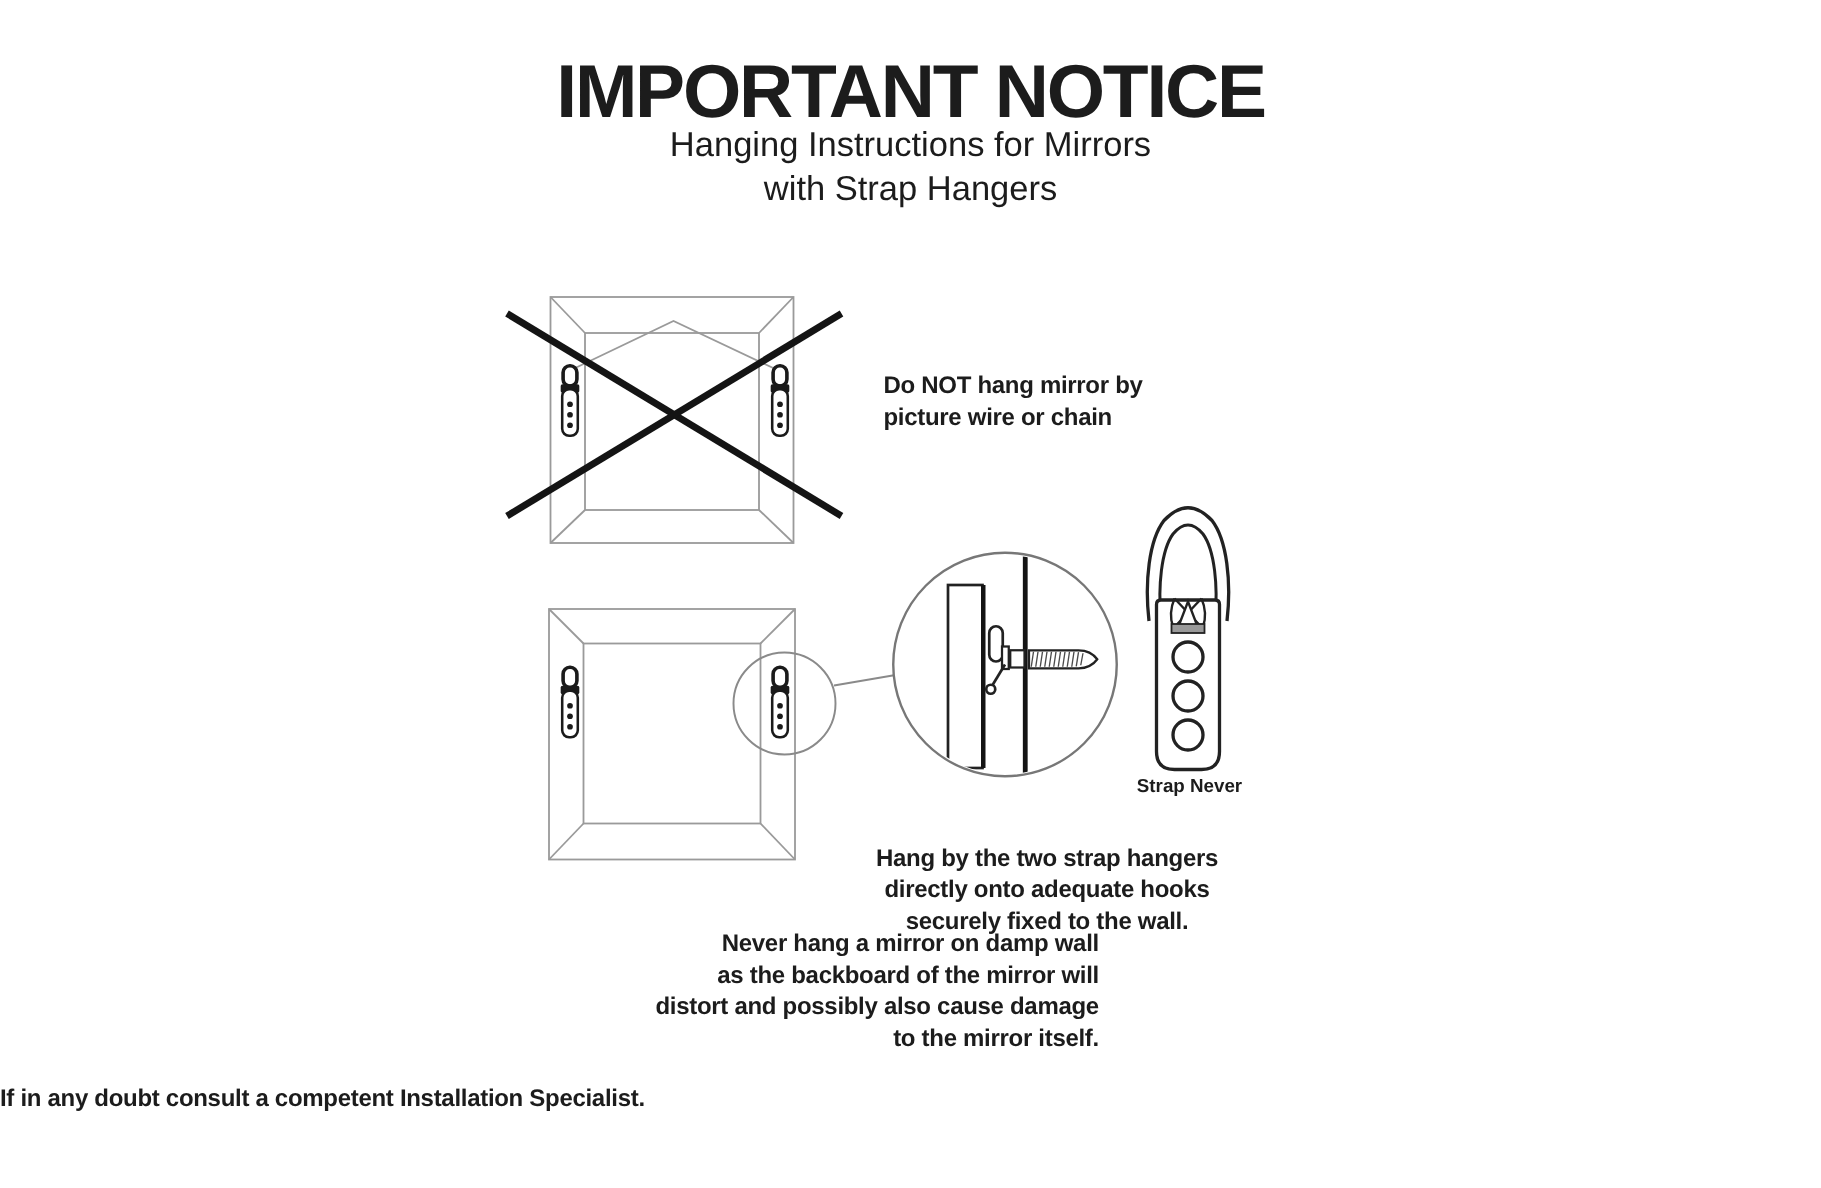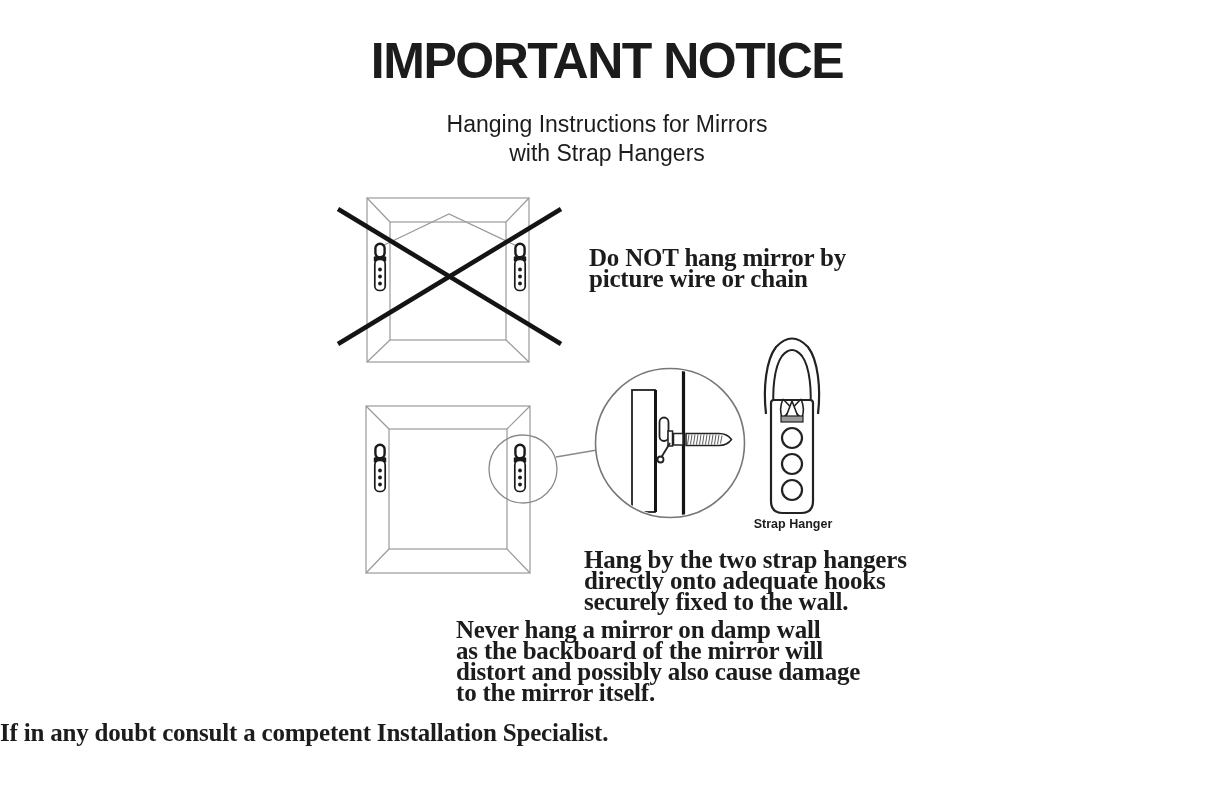--- a/index.html
+++ b/index.html
@@ -9,29 +9,29 @@
     font-family:"Liberation Sans","DejaVu Sans",sans-serif;
     color:#1c1c1c;
   }
   .abs{position:absolute;}
   .pre{white-space:pre-line;}
   #title{
     left:0;right:0;top:34px;text-align:center;
     font-size:50px;line-height:54px;letter-spacing:-1.5px;font-weight:700;
   }
   #subtitle{
-    left:0;right:0;top:110px;text-align:center;
+    left:0;right:0;top:82px;text-align:center;
     font-size:23px;line-height:29px;font-weight:400;
   }
   .bodytext{
-    font-size:25px;line-height:21px;font-weight:700;letter-spacing:-0.2px;font-family:Liberation Serif, serif;
+    font-size:16px;line-height:21px;font-weight:700;letter-spacing:-0.2px;
   }
   #do-not-text{left:589px;top:247px;}
-  #hang-by-text{left:584px;top:549px;}
-  #never-hang-text{left:456px;top:619px;}
+  #hang-by-text{left:584px;top:562px;text-align:center;}
+  #never-hang-text{left:437px;top:619px;text-align:right;}
   #specialist-text{left:0;right:0;top:722px;text-align:left;}
   #strap-hanger-label{left:743px;top:517px;width:100px;text-align:center;
     font-size:12.5px;font-weight:700;}
   svg{position:absolute;left:0;top:0;}
 </style>
 </head>
 <body>
 
 <svg width="1214" height="792" viewBox="0 0 1214 792">
   <defs>
@@ -134,21 +134,21 @@
 </svg>
 
 <div id="title" class="abs">IMPORTANT NOTICE</div>
 
 <div id="subtitle" class="abs pre">Hanging Instructions for Mirrors
 with Strap Hangers</div>
 
 <div id="do-not-text" class="abs pre bodytext">Do NOT hang mirror by
 picture wire or chain</div>
 
-<div id="strap-hanger-label" class="abs">Strap Hanger</div>
+<div id="strap-hanger-label" class="abs">Strap Never</div>
 
 <div id="hang-by-text" class="abs pre bodytext">Hang by the two strap hangers
 directly onto adequate hooks
 securely fixed to the wall.</div>
 
 <div id="never-hang-text" class="abs pre bodytext">Never hang a mirror on damp wall
 as the backboard of the mirror will
 distort and possibly also cause damage
 to the mirror itself.</div>
 

